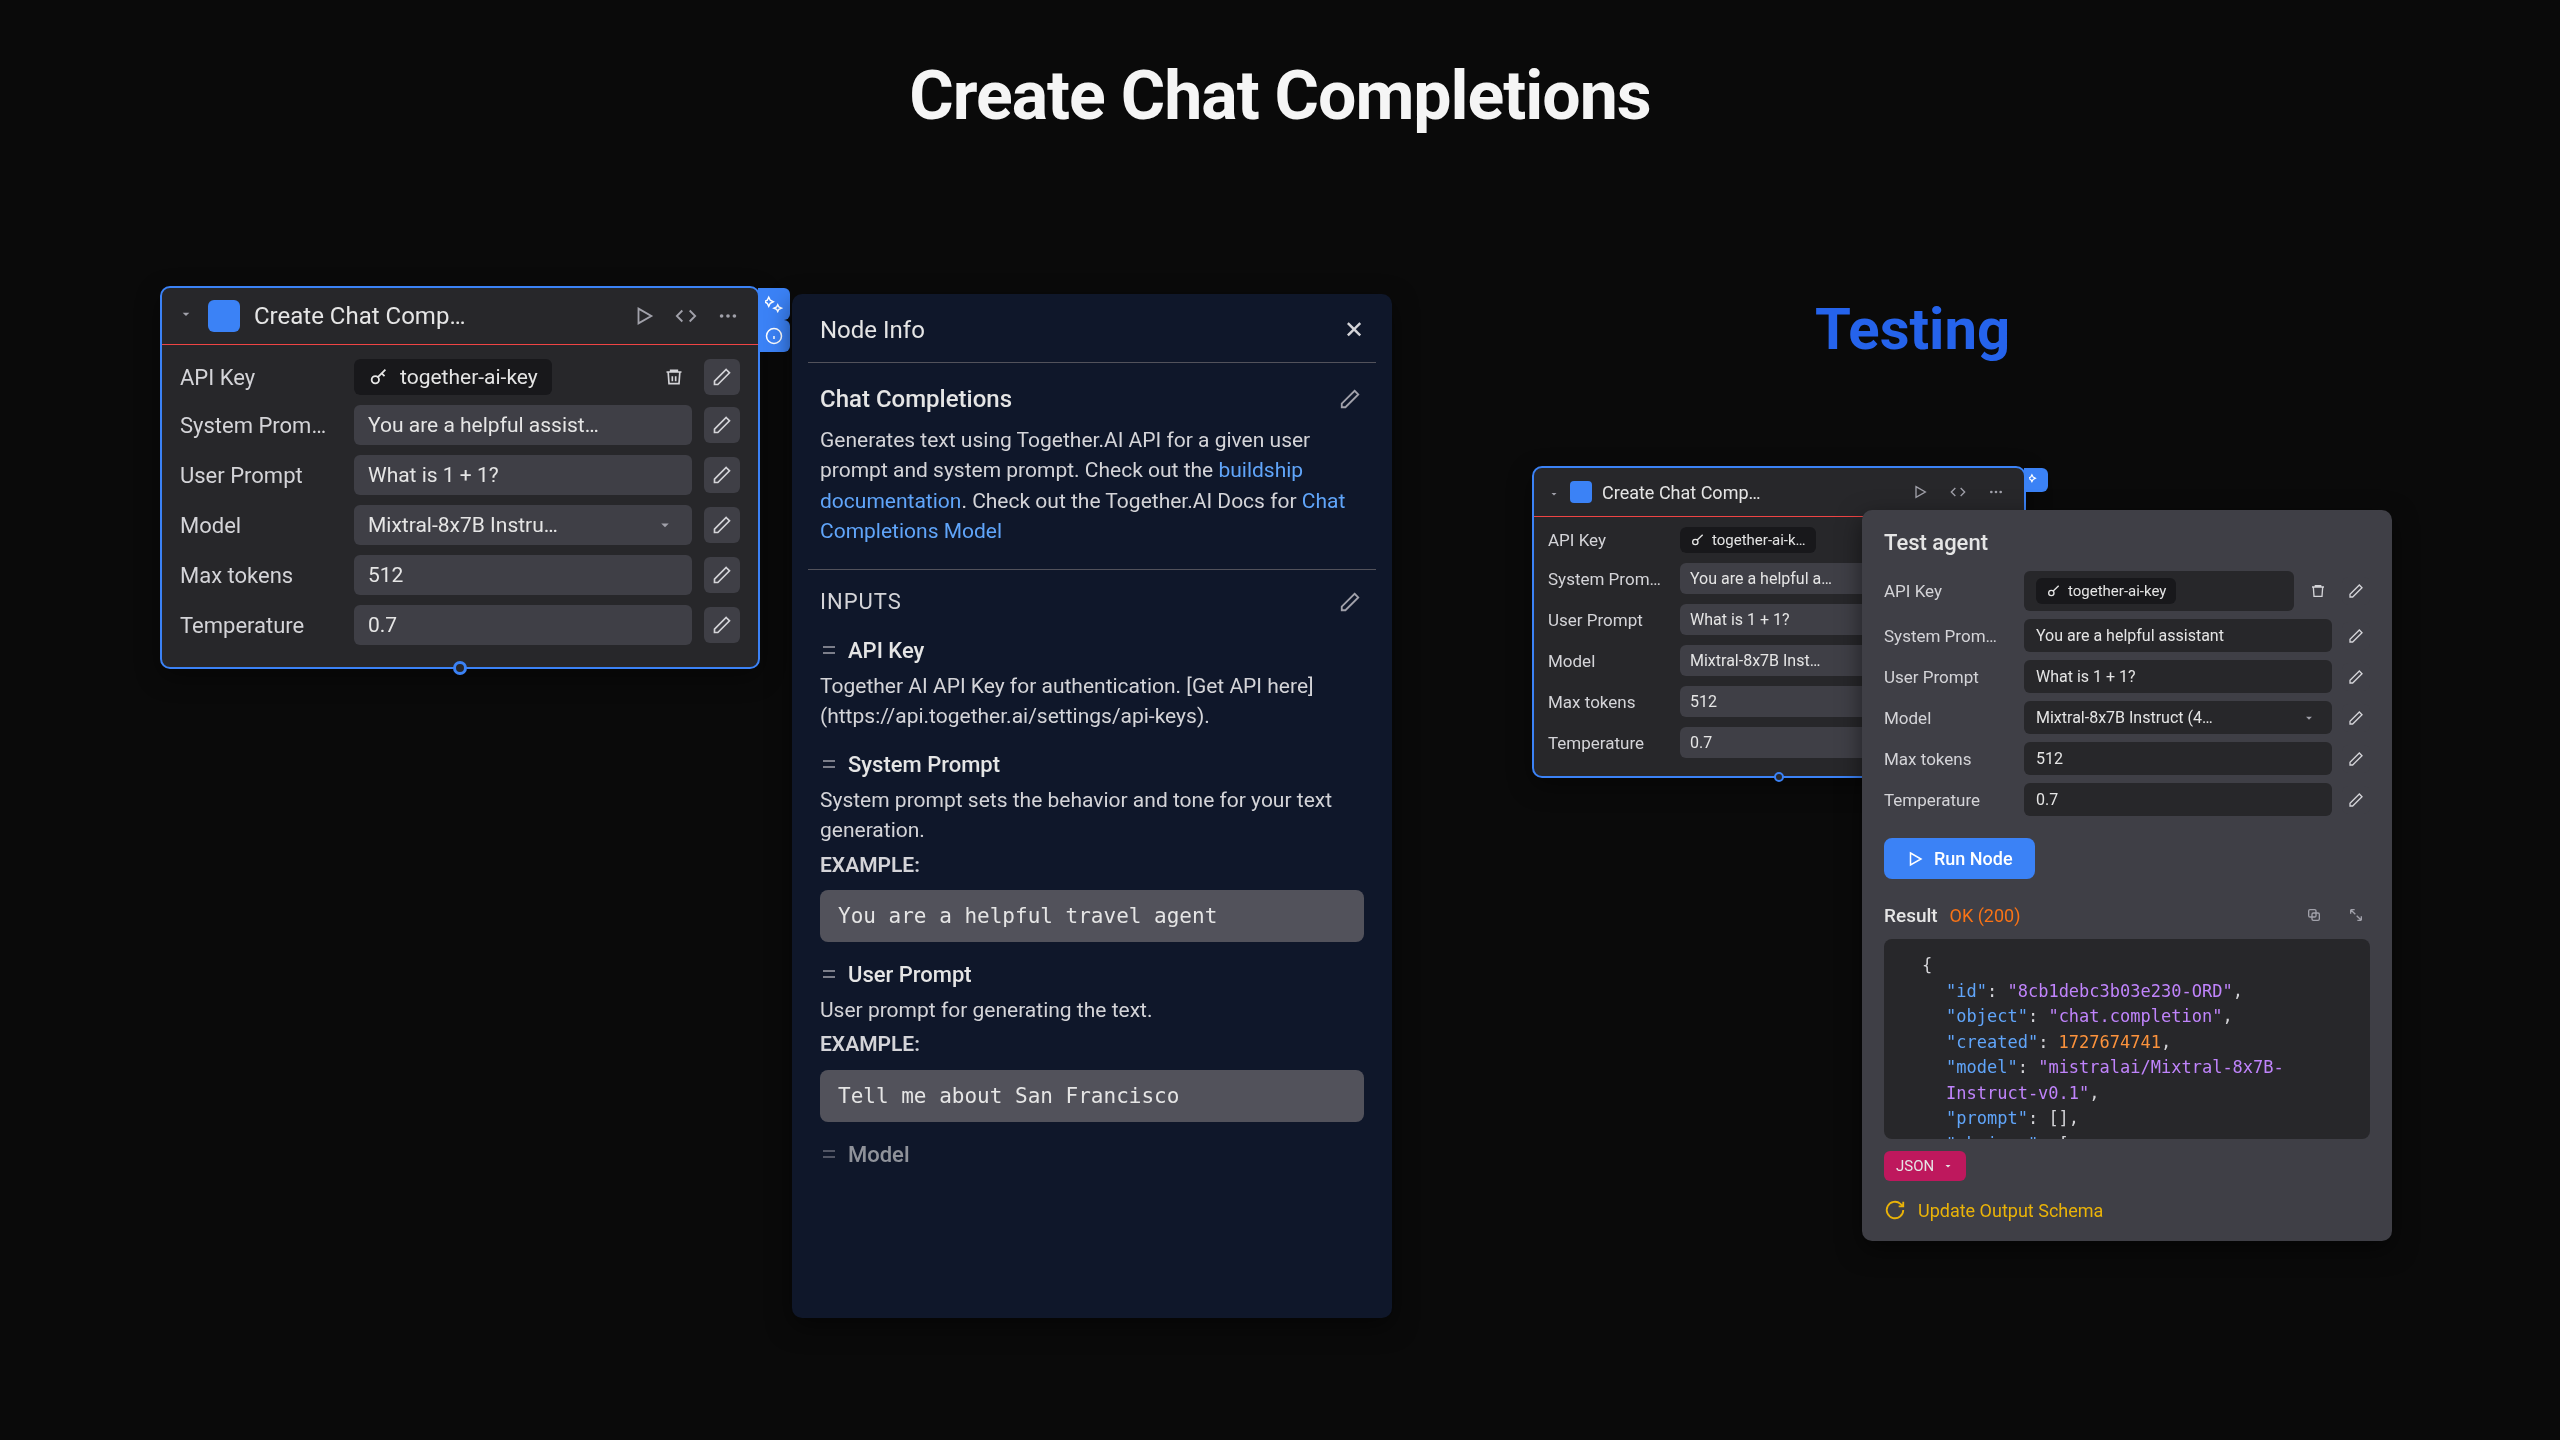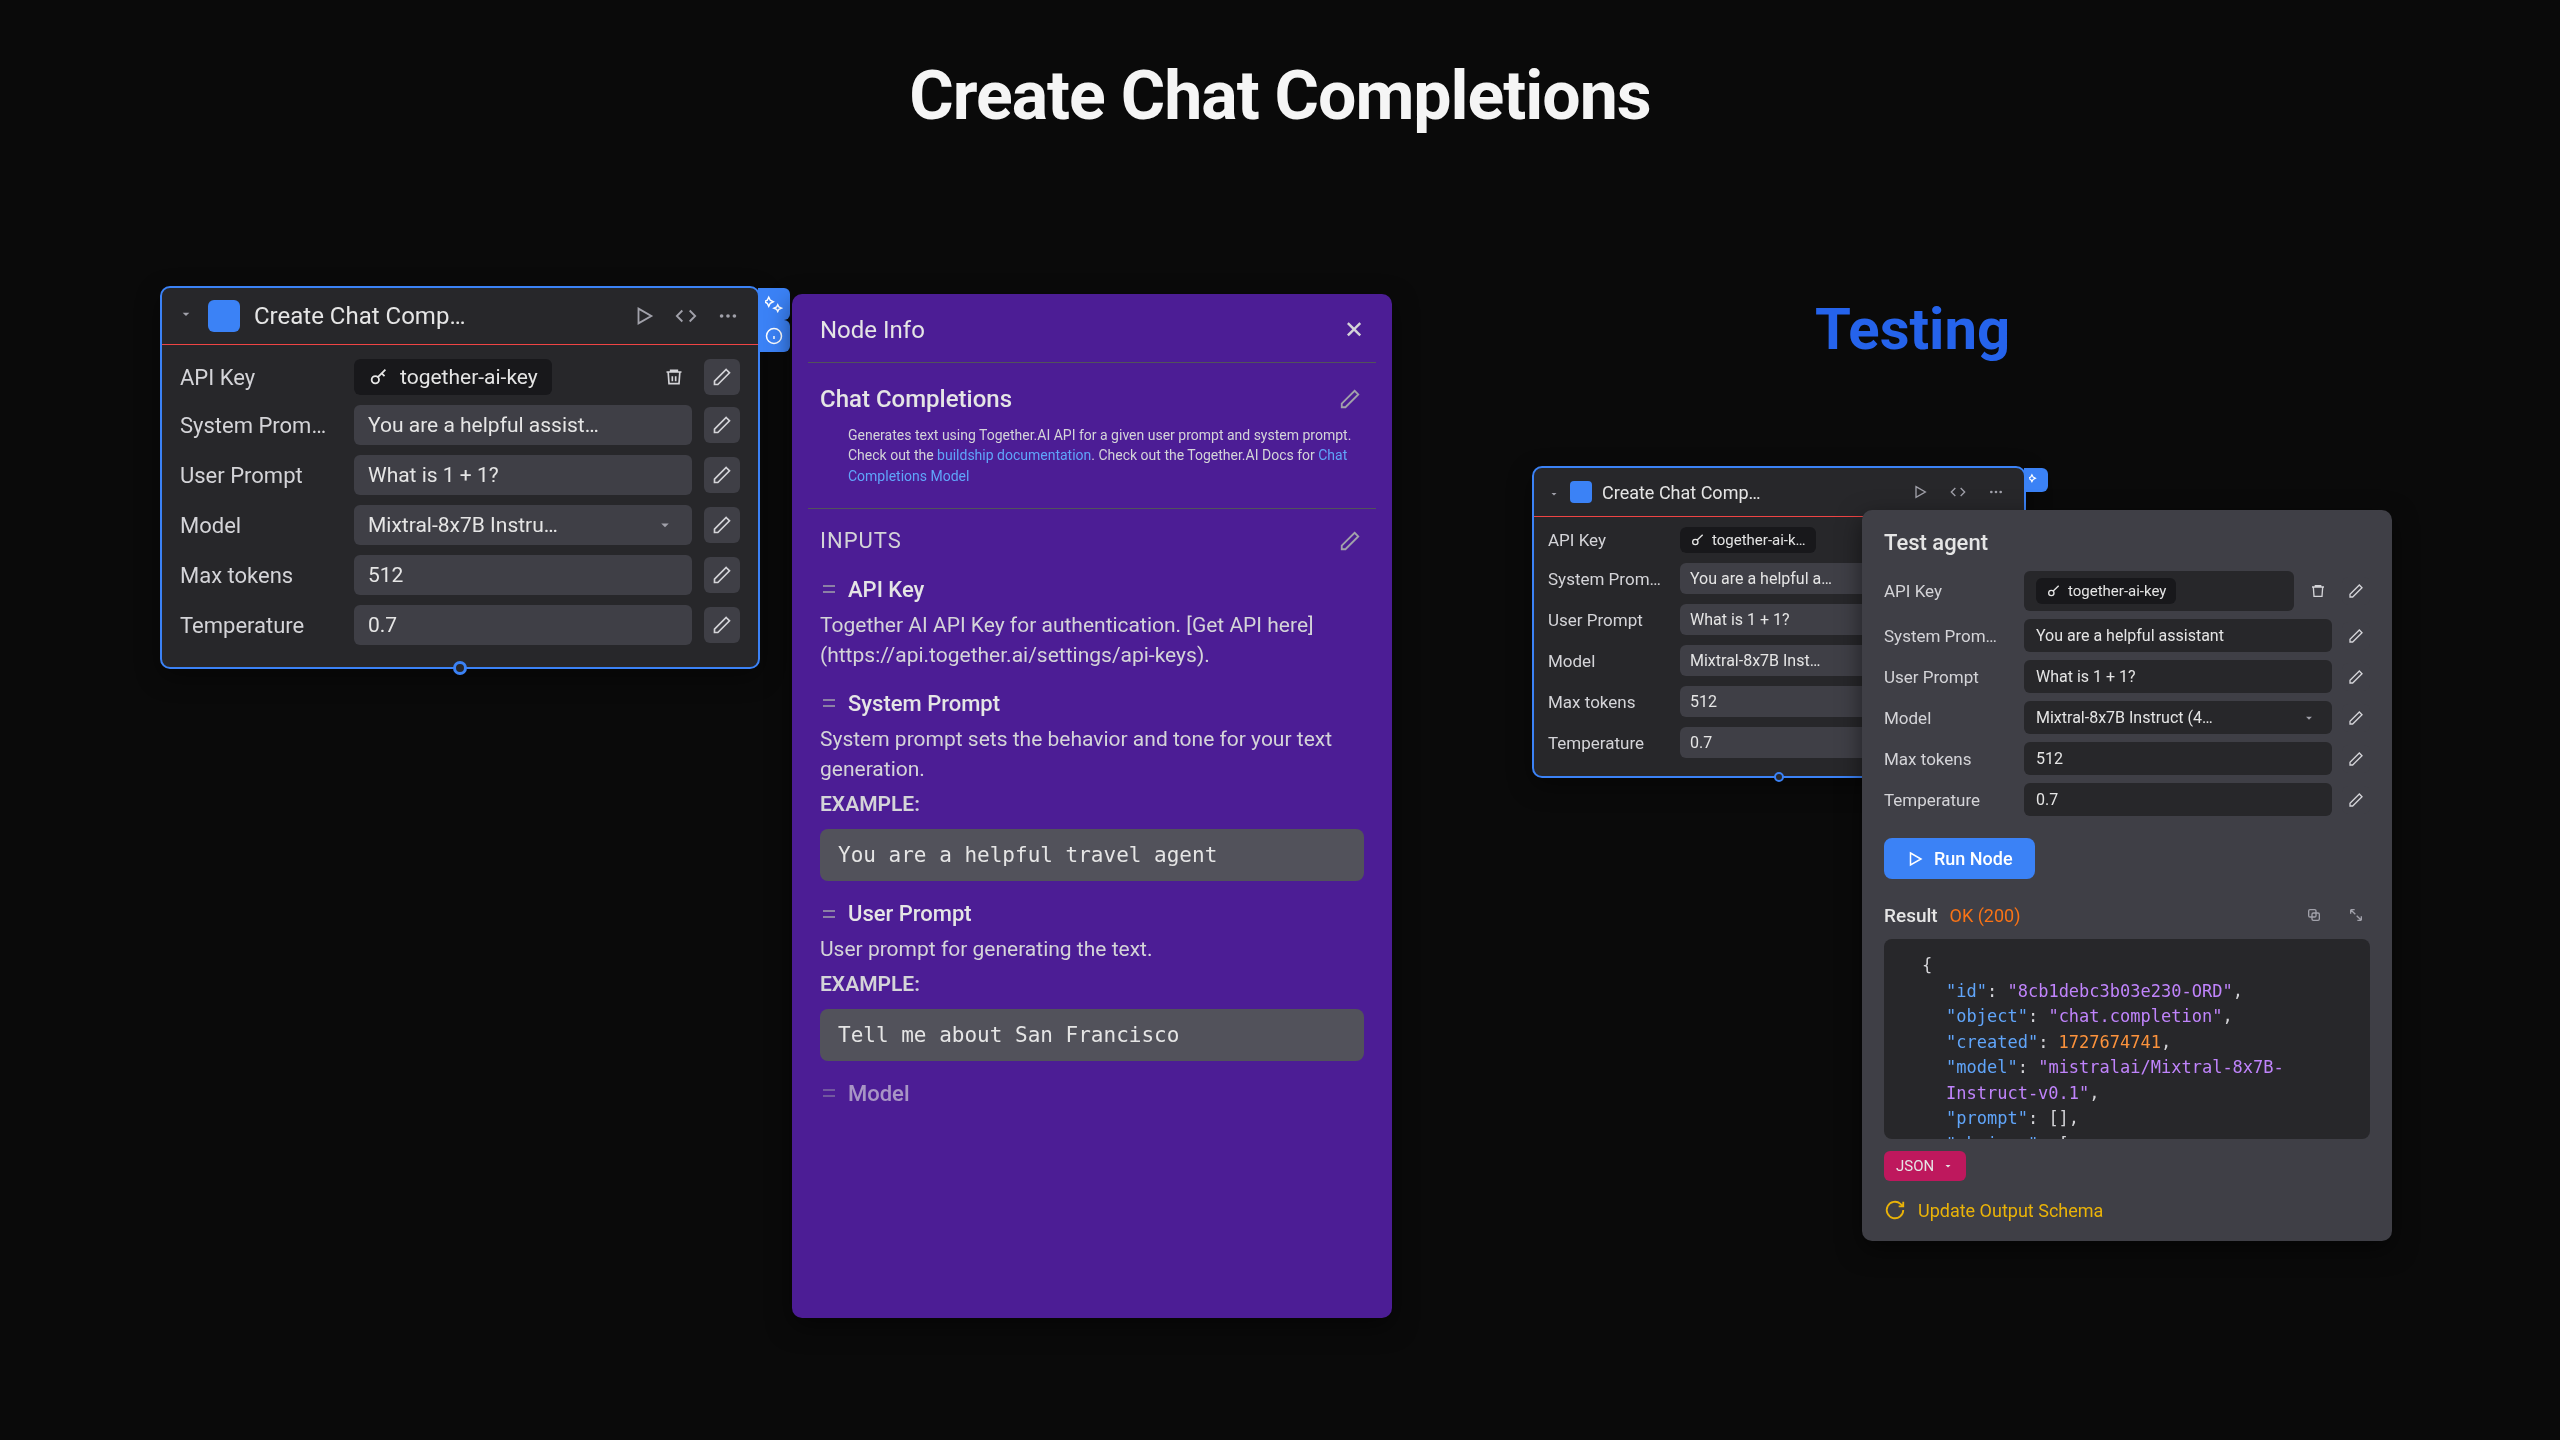--- a/index.html
+++ b/index.html
@@ -145,40 +145,40 @@
   transform: translateX(-50%);
   width: 14px; height: 14px;
   background: #27272a;
   border: 3px solid #3b82f6;
   border-radius: 50%;
 }
 
 
 .info-panel {
   position: absolute;
-  background: #4c1d95;
+  background: #0f172a;
   border-radius: 10px;
   padding: 0;
   color: #d4d4d8;
   box-shadow: 0 8px 24px rgba(0,0,0,.5);
   overflow: hidden;
 }
 .info-header {
   display: flex;
   justify-content: space-between;
   align-items: center;
   padding: 22px 28px 18px;
 }
 .info-header-title { color: #e5e5e5; font-size: 24px; }
 .close-btn { color: #d4d4d8; cursor: pointer; font-size: 24px; }
 .info-divider { height: 1px; background: #52525b; margin: 0 16px; }
 .info-section { padding: 22px 28px; }
 .info-subhead-row { display: flex; justify-content: space-between; align-items: center; margin-bottom: 12px; }
 .info-subhead { font-size: 24px; color: #e5e5e5; font-weight: 500; }
-.info-desc { font-size: 14px; line-height: 1.45; color: #d4d4d8; margin-left: 28px; }
+.info-desc { font-size: 21px; line-height: 1.45; color: #d4d4d8; }
 .info-link { color: #60a5fa; cursor: pointer; }
 .inputs-title-row { display: flex; justify-content: space-between; align-items: center; padding: 0 28px 8px; }
 .inputs-title { font-size: 22px; letter-spacing: 1px; color: #d4d4d8; text-align: center; }
 .input-block { padding: 14px 28px 6px; }
 .input-name-row { display: flex; align-items: center; gap: 10px; margin-bottom: 8px; color: #e5e5e5; font-size: 22px; font-weight: 500; }
 .input-name-row svg { width: 18px; height: 18px; color: #a1a1aa; }
 .input-desc { font-size: 21px; line-height: 1.45; color: #d4d4d8; }
 .input-example-label { font-weight: 600; margin-top: 4px; display: block; }
 .code-box {
   background: #52525b;

